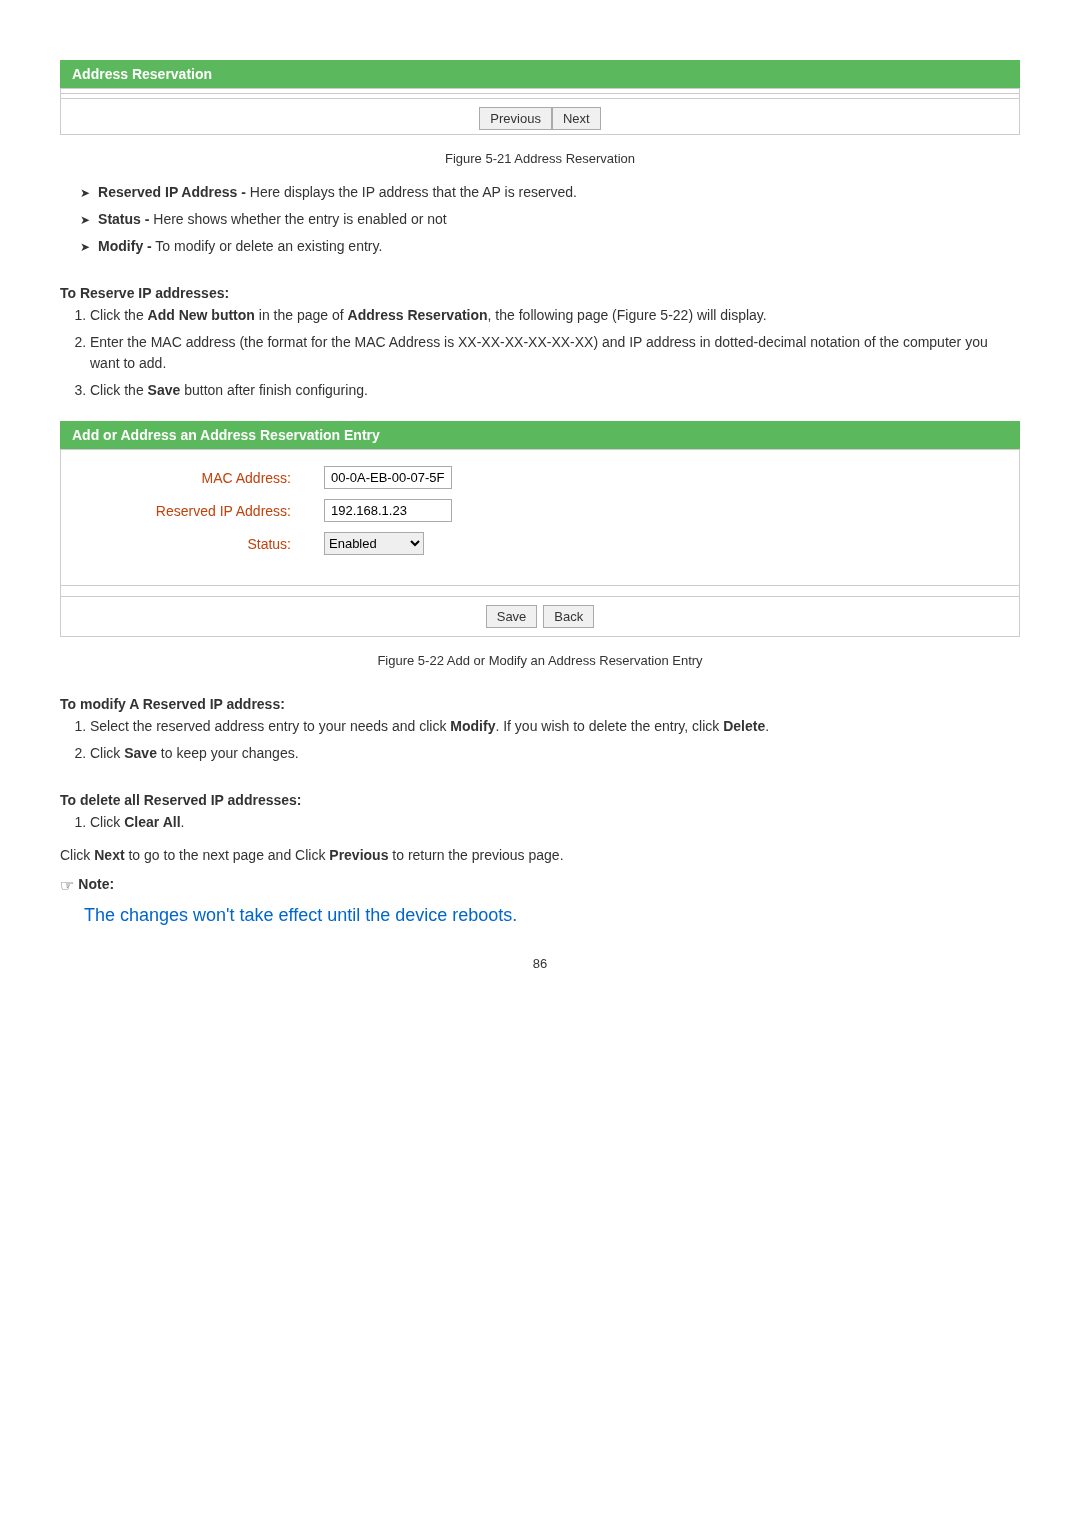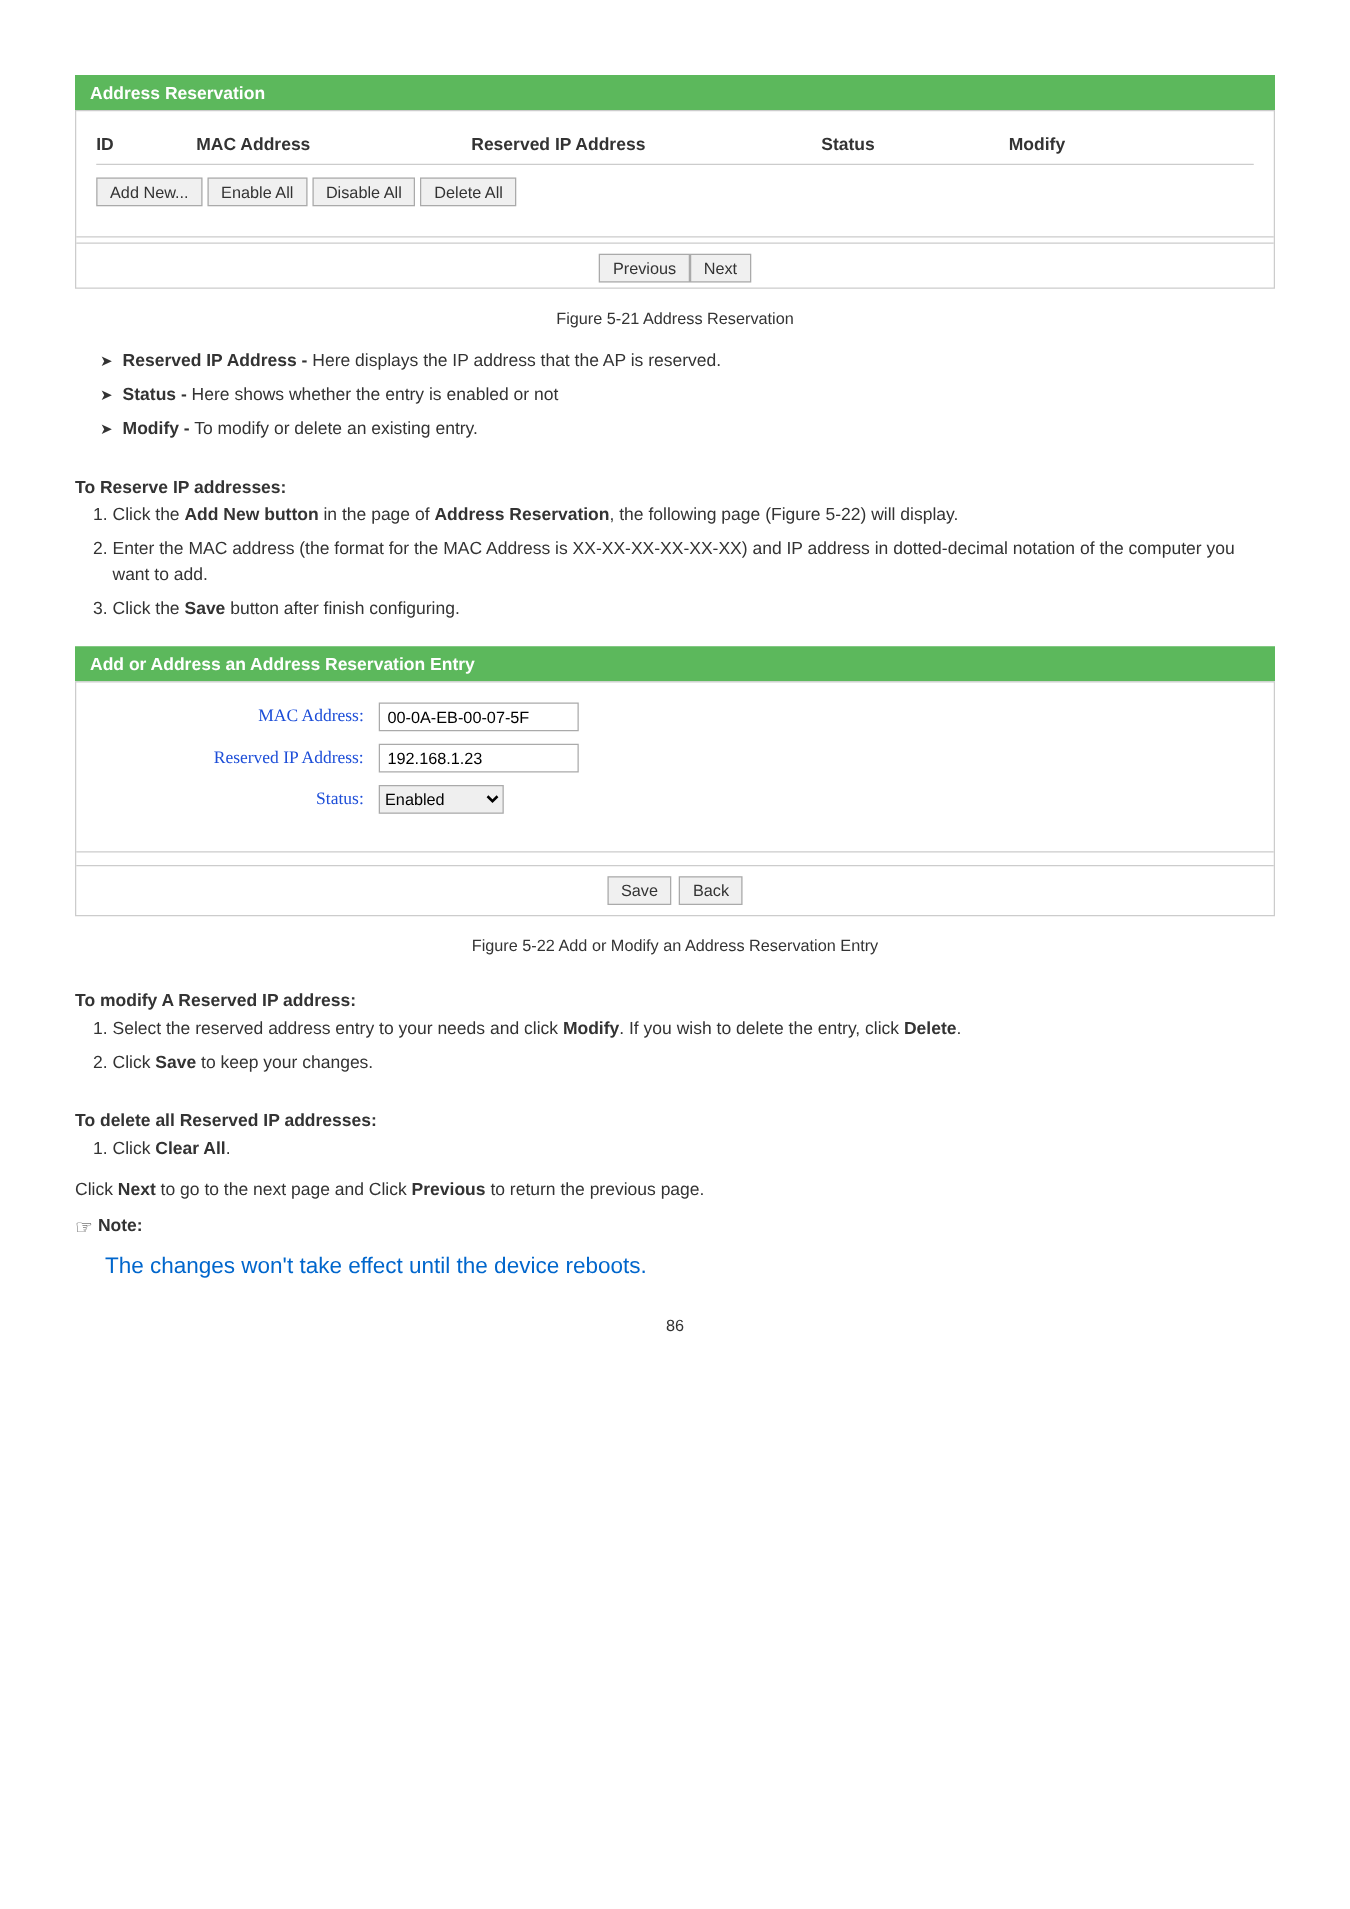--- a/index.html
+++ b/index.html
@@ -123,31 +123,30 @@
 
     .form-row {
       display: flex;
       align-items: center;
       margin-bottom: 10px;
     }
 
     .form-label {
       text-align: right;
       width: 200px;
-      margin-right: 12px;
-      font-size: 14px;
-      color: #1d4ed8;
-      font-family: Liberation Serif, serif;
+      margin-right: 33px;
+      font-size: 14px;
+      color: #c2410c;
     }
 
     .form-input {
       border: 1px solid #aaa;
       padding: 3px 6px;
       font-size: 13px;
-      width: 160px;
+      width: 128px;
     }
 
     .form-select {
       border: 1px solid #aaa;
       padding: 2px 0;
       font-size: 13px;
       width: 100px;
     }
 
     .form-buttons {
@@ -191,35 +190,20 @@
     }
 
     .section-gap { margin-top: 20px; }
   </style>
 </head>
 <body>
 
 <div class="section-gap">
   <div class="section-header">Address Reservation</div>
   <div class="table-container">
-    <div class="table-inner">
-      <div class="col-headers">
-        <div class="col-id">ID</div>
-        <div class="col-mac">MAC Address</div>
-        <div class="col-ip">Reserved IP Address</div>
-        <div class="col-status">Status</div>
-        <div class="col-modify">Modify</div>
-      </div>
-      <div class="action-buttons">
-        <button class="btn">Add New...</button>
-        <button class="btn">Enable All</button>
-        <button class="btn">Disable All</button>
-        <button class="btn">Delete All</button>
-      </div>
-    </div>
     <hr class="divider">
     <div class="pagination-row">
       <button class="btn">Previous</button>
       <button class="btn">Next</button>
     </div>
   </div>
 </div>
 
 <div class="figure-caption">Figure 5-21 Address Reservation</div>
 

